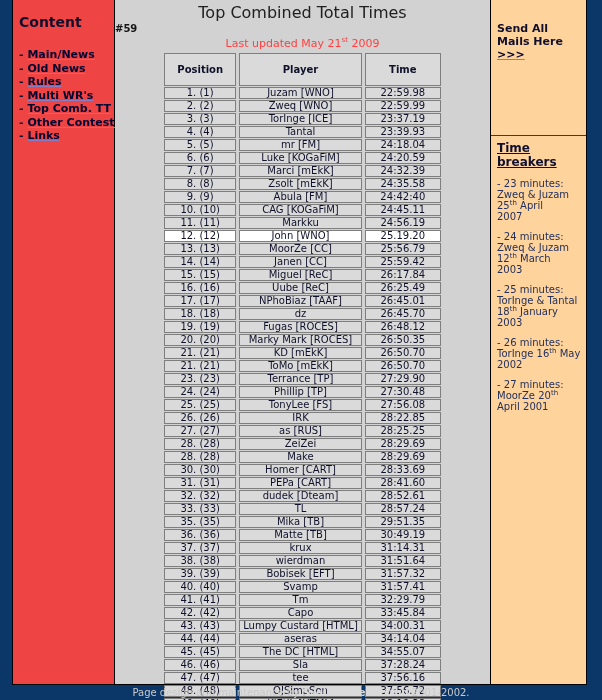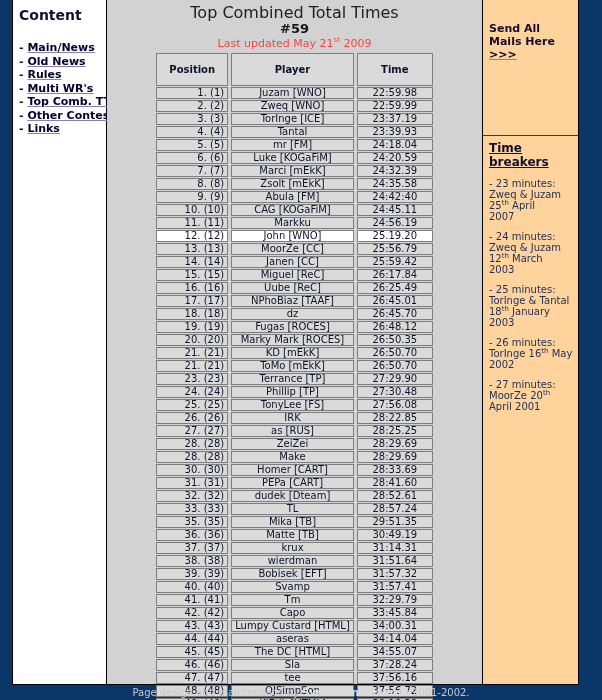--- a/index.html
+++ b/index.html
@@ -3,39 +3,39 @@
 <meta charset="utf-8">
 <style>
   html,body{margin:0;padding:0;}
   body{
     width:602px;height:700px;position:relative;overflow:hidden;
     background:#0b3768;
     font-family:"DejaVu Sans","Liberation Sans",sans-serif;
   }
   .columns{position:absolute;left:12px;top:0;height:685px;display:flex;align-items:stretch;}
   .col{box-sizing:border-box;border:1px solid #000;border-top:none;}
-  .col-left{width:95px;background:#ffffff;padding:5px 6px;}
+  .col-left{width:103px;background:#ef4444;padding:12px 6px;}
   .col-center{width:376px;background:#d2d2d2;border-left:none;padding-top:4px;}
   .col-right{width:96px;background:#ffd49c;border-left:none;padding:22px 5px 0 6px;}
 
   
   .content-title{font-size:14px;font-weight:bold;color:#10102e;margin:2px 0 18px 0;}
   .nav-item{font-size:11px;font-weight:bold;color:#10102e;line-height:13.5px;white-space:nowrap;}
   .nav-item a{color:#000033;text-decoration:underline;text-decoration-color:#8a7cc0;cursor:pointer;}
 
   
   .main-title{text-align:center;font-size:16px;line-height:17px;color:#202020;}
-  .edition{text-align:center;font-size:13px;line-height:14px;font-weight:bold;color:#161616;margin-top:1px;}
+  .edition{text-align:left;font-size:10px;line-height:14px;font-weight:bold;color:#161616;margin-top:1px;}
   .updated{text-align:center;font-size:11px;line-height:12px;color:#ff4040;margin-top:2px;}
   sup{font-size:7px;line-height:0;}
   table.tt{margin:2px auto 0;border-collapse:separate;border-spacing:3px 1px;table-layout:fixed;}
   table.tt th,table.tt td{border:1px solid #7e7e7e;background:#dadada;color:#10102a;overflow:hidden;white-space:nowrap;}
   table.tt th{font-size:10px;line-height:12px;height:13px;font-weight:bold;text-align:center;padding:9px 3px;}
   table.tt td{font-size:10px;line-height:10px;height:9.2px;padding:0 3px;}
-  td.pos{text-align:right;}
+  td.pos{text-align:center;}
   td.player,td.time{text-align:center;}
   tr.hl td{background:#ffffff;}
   col.c-pos{width:72px;} col.c-player{width:118px;} col.c-time{width:76px;}
 
   
   .mail-block{font-size:11px;font-weight:bold;color:#10102e;line-height:13px;}
   .mail-block a{color:#000033;text-decoration:underline;text-decoration-color:#8a7cc0;cursor:pointer;}
   .tb-divider{border-top:1px solid #3c3c3c;margin:74px -5px 0 -6px;}
   .tb-title{font-size:12px;font-weight:bold;text-decoration:underline;color:#10102e;margin-top:5px;}
   .tb-entry{margin-top:9px;font-size:10px;line-height:11px;color:#23305c;}

